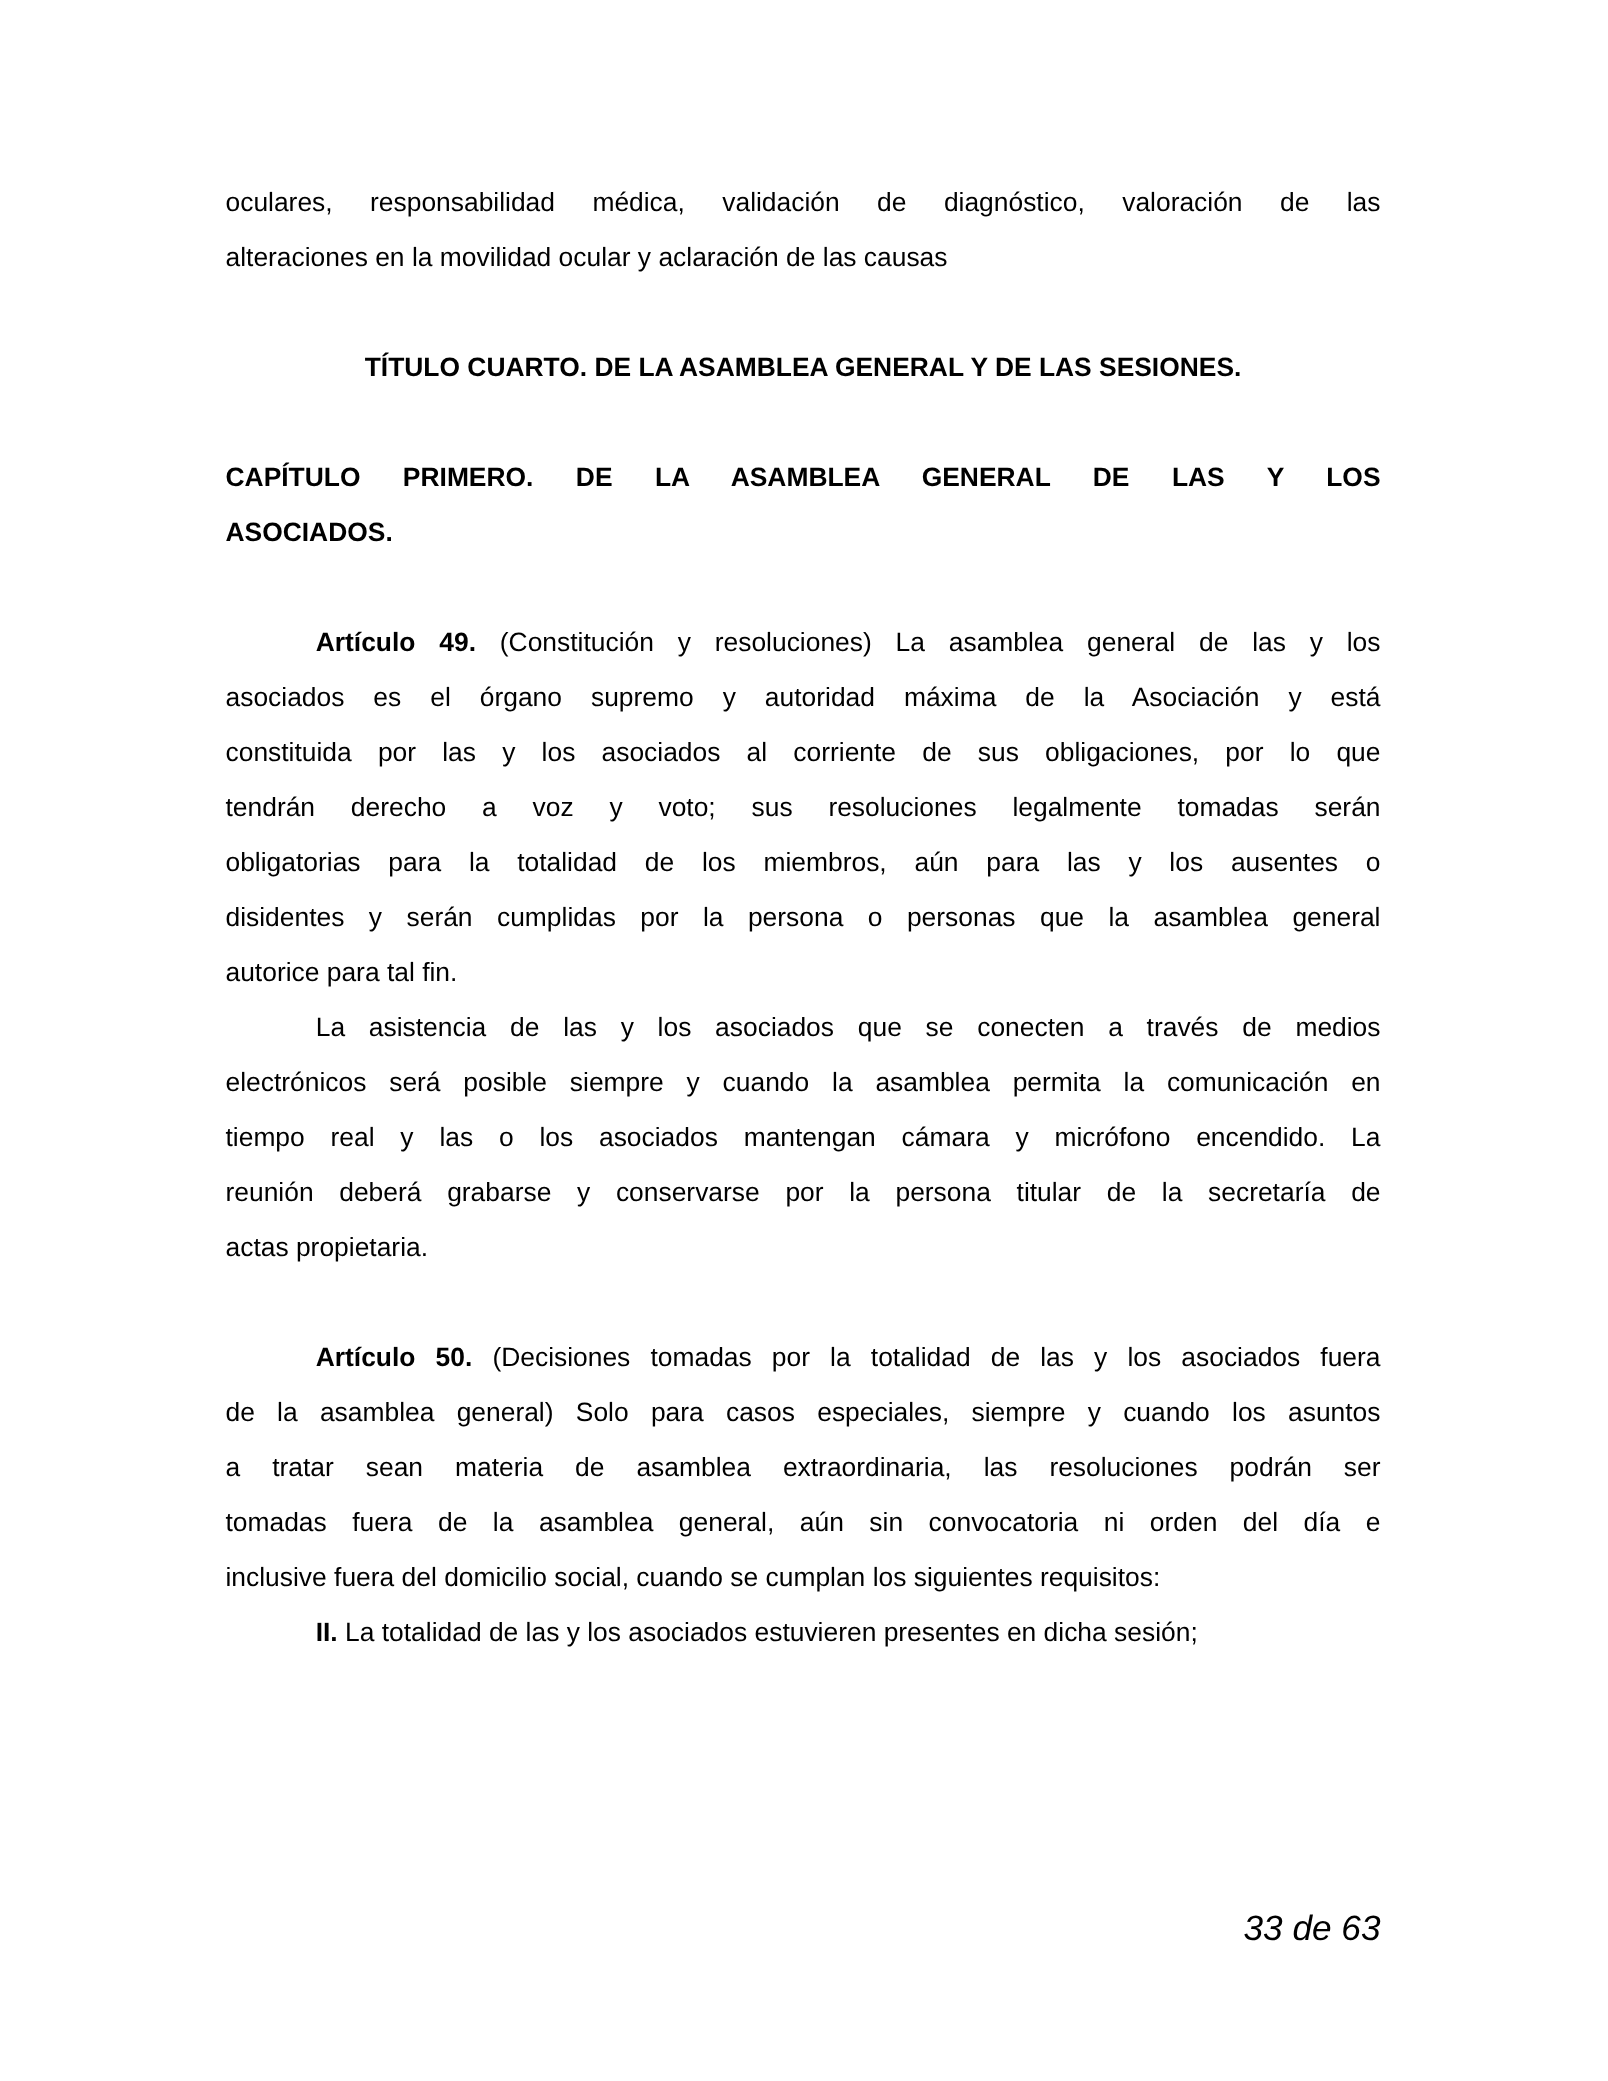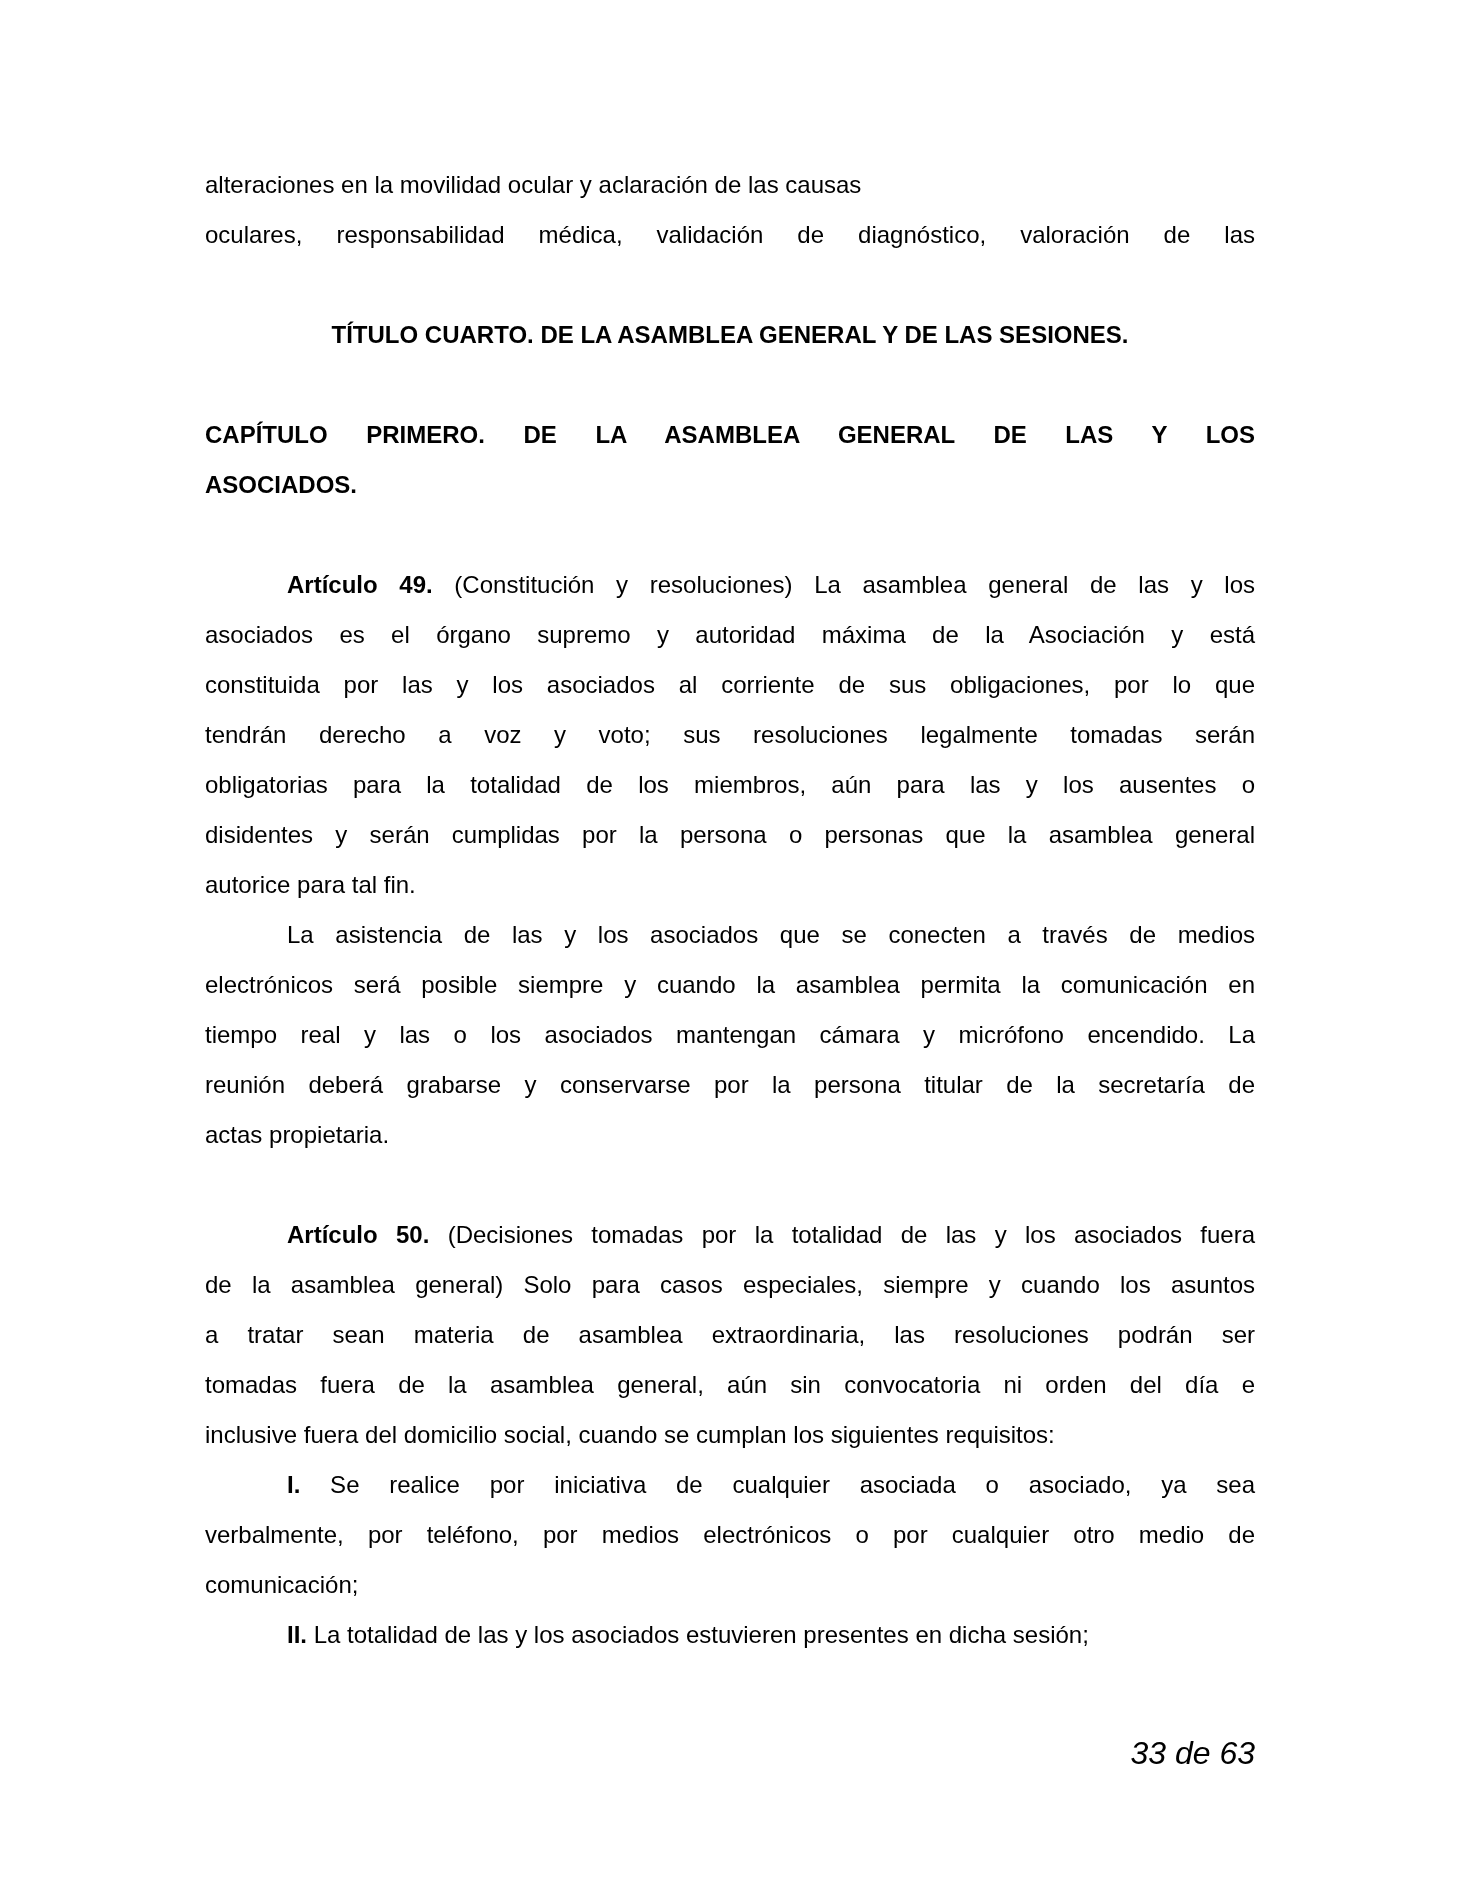--- a/index.html
+++ b/index.html
@@ -53,22 +53,22 @@
     font-size: 32px;
     font-style: italic;
     line-height: 32px;
   }
 </style>
 </head>
 <body>
 
 <div class="page-content">
     <div class="block paragraph">
+      <div class="line just">oculares, responsabilidad médica, validación de diagnóstico, valoración de las</div>
       <div class="line left">alteraciones en la movilidad ocular y aclaración de las causas</div>
-      <div class="line just">oculares, responsabilidad médica, validación de diagnóstico, valoración de las</div>
     </div>
     <div class="block spacer"></div>
     <div class="block heading-centered">
       <div class="line left">TÍTULO CUARTO. DE LA ASAMBLEA GENERAL Y DE LAS SESIONES.</div>
     </div>
     <div class="block spacer"></div>
     <div class="block heading-justified">
       <div class="line just">CAPÍTULO PRIMERO. DE LA ASAMBLEA GENERAL DE LAS Y LOS</div>
       <div class="line left">ASOCIADOS.</div>
     </div>
@@ -91,22 +91,17 @@
     </div>
     <div class="block spacer"></div>
     <div class="block paragraph">
       <div class="line just indent"><span class="bold-lead">Artículo 50.</span> (Decisiones tomadas por la totalidad de las y los asociados fuera</div>
       <div class="line just">de la asamblea general) Solo para casos especiales, siempre y cuando los asuntos</div>
       <div class="line just">a tratar sean materia de asamblea extraordinaria, las resoluciones podrán ser</div>
       <div class="line just">tomadas fuera de la asamblea general, aún sin convocatoria ni orden del día e</div>
       <div class="line left">inclusive fuera del domicilio social, cuando se cumplan los siguientes requisitos:</div>
     </div>
     <div class="block paragraph">
-      <div class="line just indent"><span class="bold-lead">I.</span> Se realice por iniciativa de cualquier asociada o asociado, ya sea</div>
-      <div class="line just">verbalmente, por teléfono, por medios electrónicos o por cualquier otro medio de</div>
-      <div class="line left">comunicación;</div>
-    </div>
-    <div class="block paragraph">
       <div class="line left indent"><span class="bold-lead">II.</span> La totalidad de las y los asociados estuvieren presentes en dicha sesión;</div>
     </div>
   </div>
 
 <div class="page-footer">33 de 63</div>
 
 </body></html>

